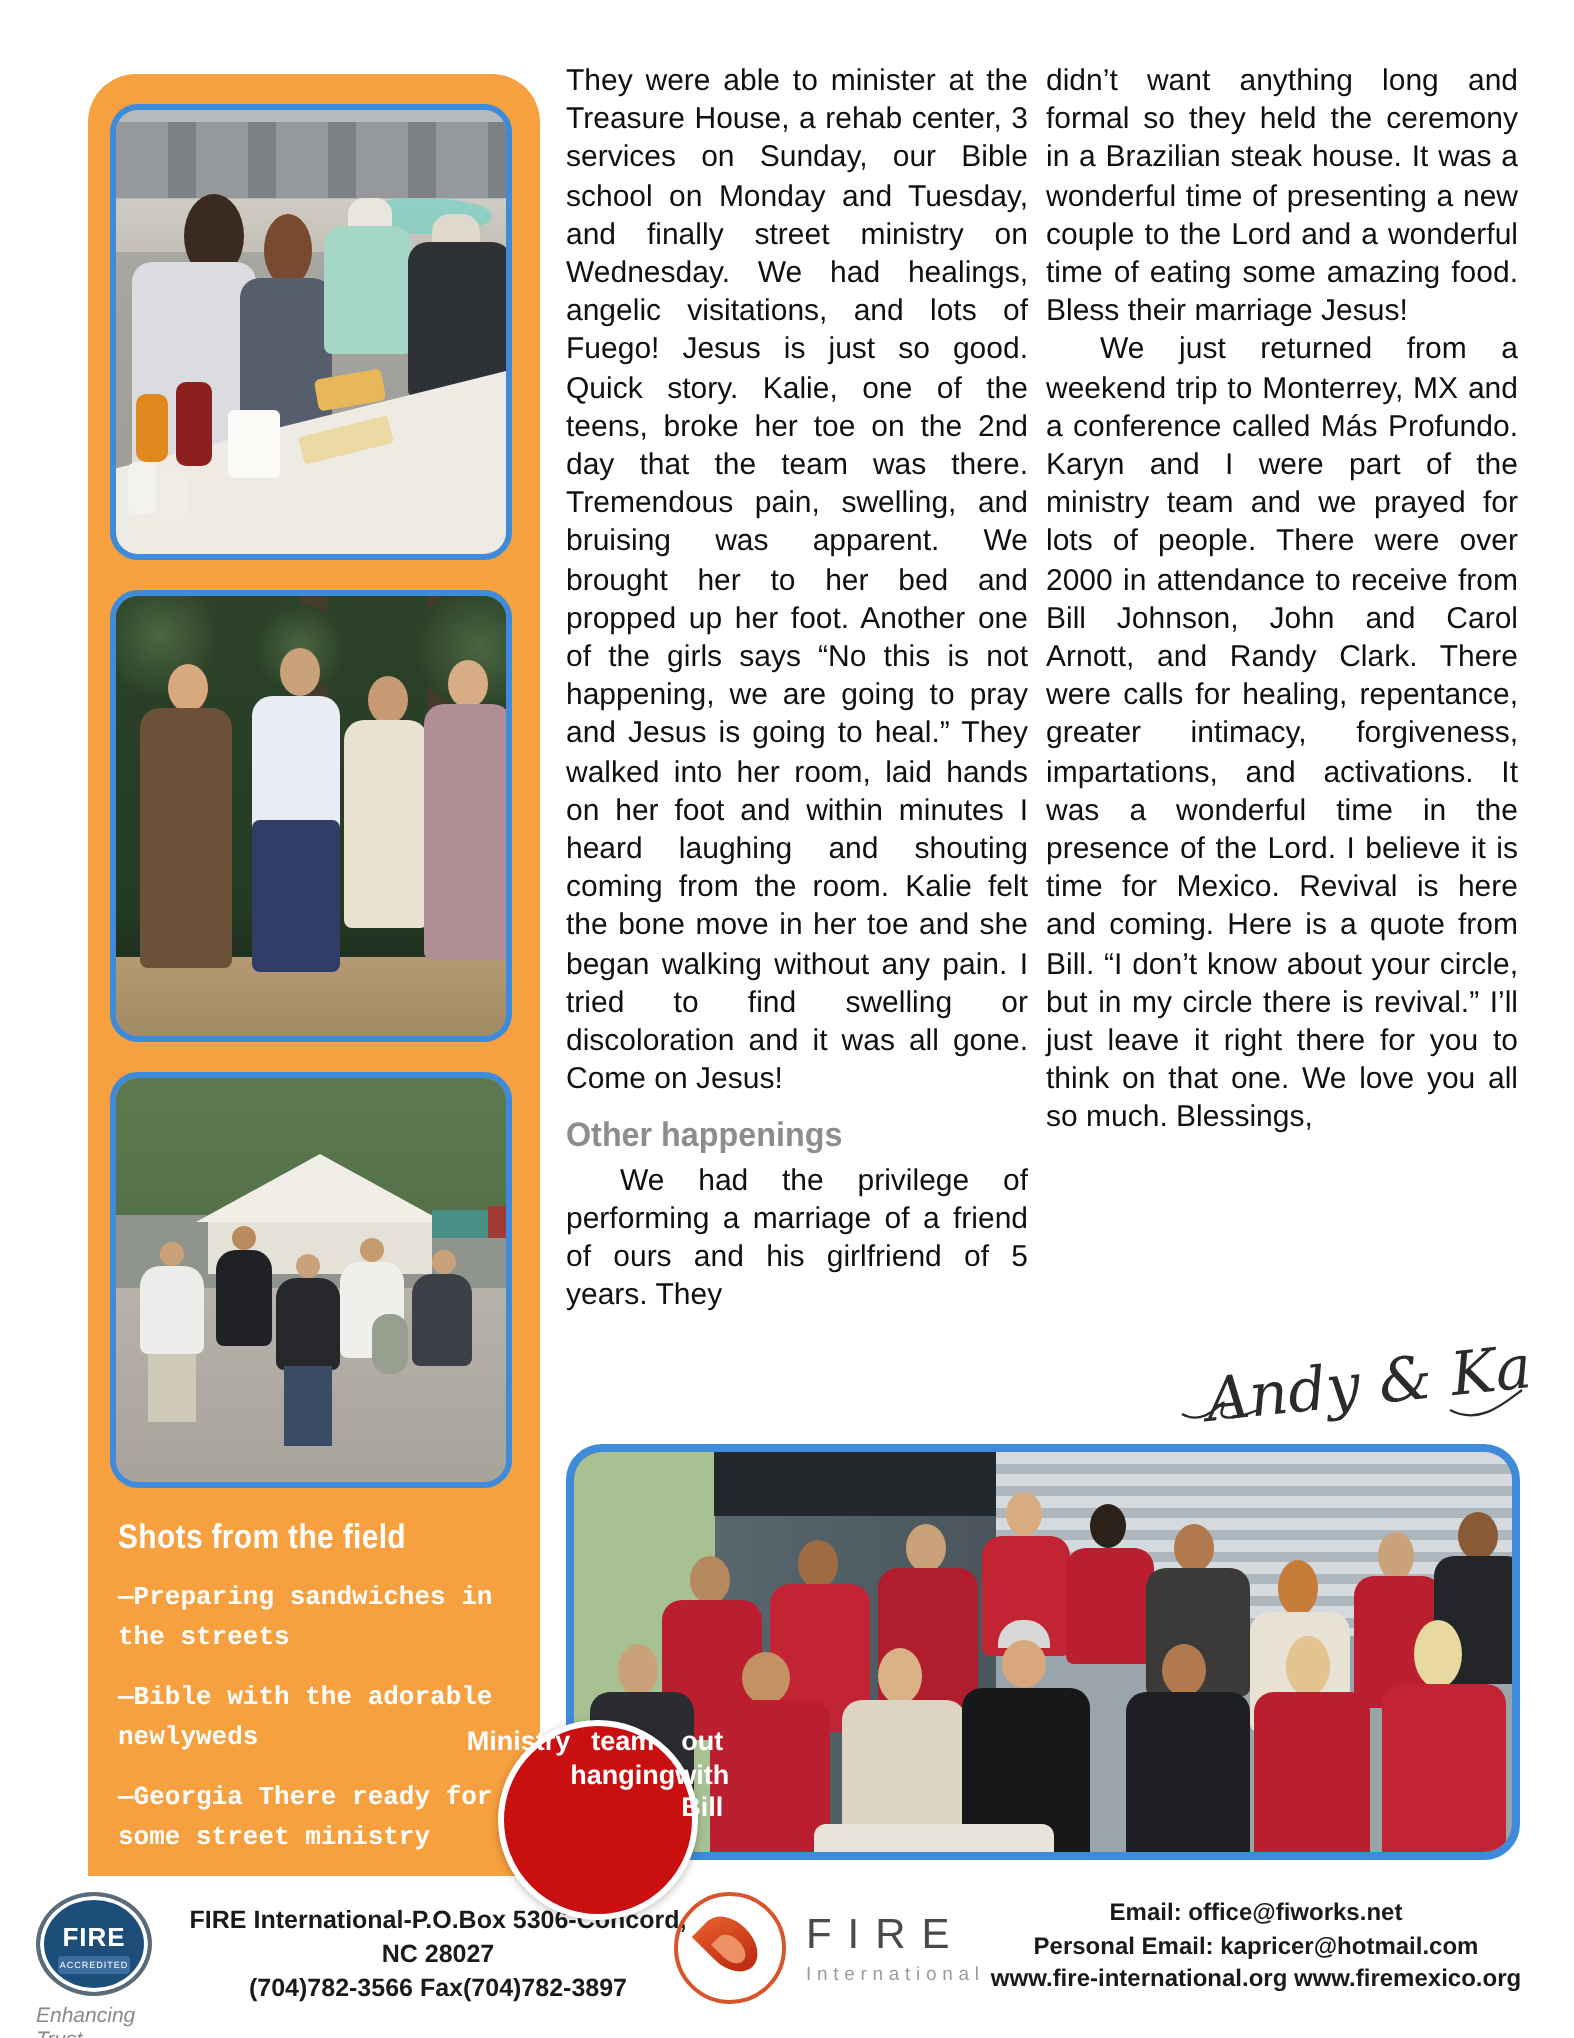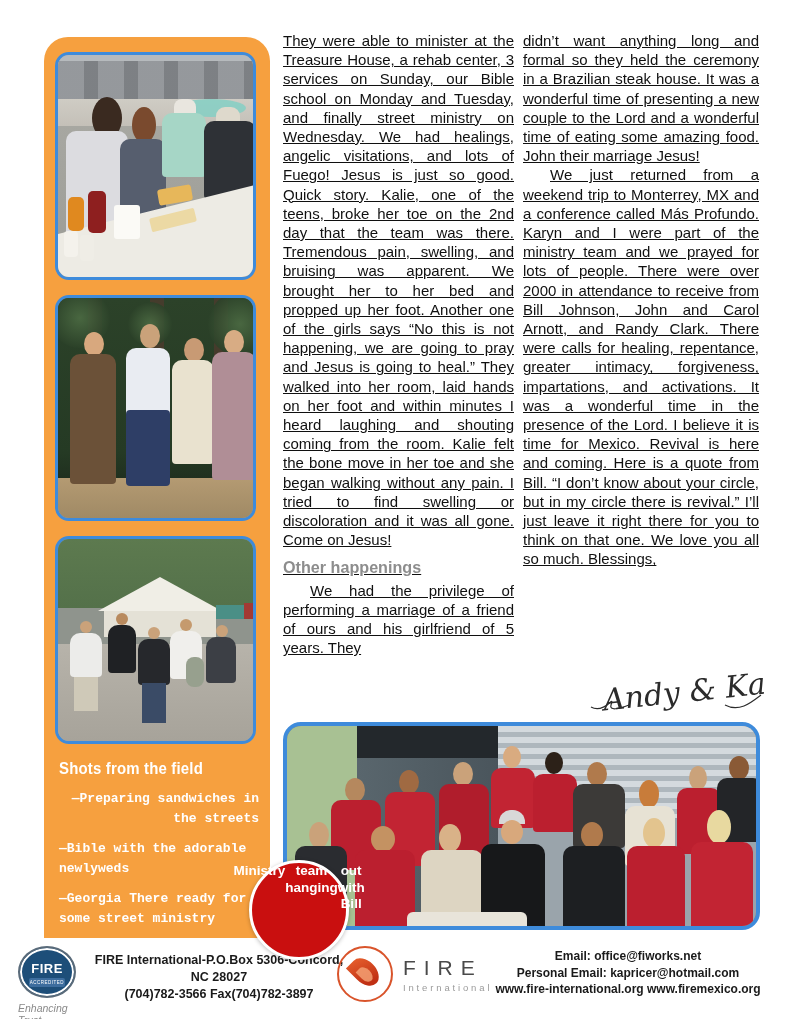--- a/index.html
+++ b/index.html
@@ -14,25 +14,25 @@
            border-radius:14px; overflow:hidden; background:#9aa0a4; }
   .photo1 { top:15px;  height:228px; }
   .photo2 { top:258px; height:226px; }
   .photo3 { top:499px; height:208px; }
   .shots-heading { position:absolute; left:15px; top:722px; color:#fff; font-weight:bold;
                    font-size:17px; letter-spacing:.2px; transform:scaleX(.88);
                    transform-origin:left center; white-space:nowrap; }
   .caption { position:absolute; left:15px; width:200px; color:#fff;
              font-family:"Liberation Mono", monospace; font-weight:bold;
              font-size:13px; line-height:1.55; }
-  .cap1 { top:752px;text-align:right; } .cap2 { top:802px; } .cap3 { top:852px; }
+  .cap1 { top:752px; } .cap2 { top:802px; } .cap3 { top:852px; }
 
   
   .col { position:absolute; top:31px; color:#101010; font-size:15px; line-height:19.2px;
-         text-align:justify;text-decoration:underline; }
+         text-align:justify; }
   .col1 { left:283px; width:231px; }
   .col2 { left:523px; width:236px; }
   .indent { text-indent:27px; }
   .subhead { margin:9px 0 3px 0; color:#8d8d8d; font-size:17px; font-weight:bold;
              text-align:left; transform:scaleX(.95); transform-origin:left center;
              white-space:nowrap; }
   .signature { position:absolute; left:585px; top:655px; width:180px; height:70px; }
   .signature text { font-family:"DejaVu Serif", serif; font-style:italic;
                     font-size:30px; fill:#2b2b2b; }
 
@@ -195,21 +195,21 @@
     <p class="caption cap3">—Georgia There ready for some street ministry</p>
   </aside>
 
   <div class="col col1">
     <p>They were able to minister at the Treasure House, a rehab center, 3 services on Sunday, our Bible school on Monday and Tuesday, and finally street ministry on Wednesday.  We had healings, angelic visitations, and lots of Fuego! Jesus is just so good. Quick story.  Kalie, one of the teens, broke her toe on the 2nd day that the team was there. Tremendous pain, swelling, and bruising was apparent. We brought her to her bed and propped up her foot. Another one of the girls says “No this is not happening, we are going to pray and Jesus is going to heal.” They walked into her room, laid hands on her foot and within minutes I heard laughing and shouting coming from the room.  Kalie felt the bone move in her toe and she began walking without any pain. I tried to find swelling or discoloration and it was all gone. Come on Jesus!</p>
     <h4 class="subhead">Other happenings</h4>
     <p class="indent">We had the privilege of performing a marriage of a friend of ours and his girlfriend of 5 years. They</p>
   </div>
 
   <div class="col col2">
-    <p>didn’t want anything long and formal so they held the ceremony in a Brazilian steak house.  It was a wonderful time of presenting a new couple to the Lord and a wonderful time of eating some amazing food.  John their marriage Jesus!</p>
+    <p>didn’t want anything long and formal so they held the ceremony in a Brazilian steak house.  It was a wonderful time of presenting a new couple to the Lord and a wonderful time of eating some amazing food.  Bless their marriage Jesus!</p>
     <p class="indent">We just returned from a weekend trip to Monterrey, MX and a conference called Más Profundo.  Karyn and I were part of the ministry team and we prayed for lots of people. There were over 2000 in attendance to receive from Bill Johnson, John and Carol Arnott, and Randy Clark. There were calls for healing, repentance, greater intimacy, forgiveness, impartations, and activations. It was a wonderful time in the presence of the Lord. I believe it is time for Mexico. Revival is here and coming.  Here is a quote from Bill.  “I don’t know about your circle, but in my circle there is revival.” I’ll just leave it right there for you to think on that one.  We love you all so much. Blessings,</p>
   </div>
 
   <svg class="signature" viewBox="0 0 180 70">
     <path d="M6 52 C 20 60, 30 38, 26 50 C 24 56, 34 54, 44 50" stroke="#2b2b2b" stroke-width="1.2" fill="none"></path>
     <text x="18" y="48" transform="rotate(-6 90 40)">Andy &amp; Karyn</text>
     <path d="M140 50 C 155 58, 168 46, 176 40" stroke="#2b2b2b" stroke-width="1.1" fill="none"></path>
   </svg>
 
   <div class="big-photo">

